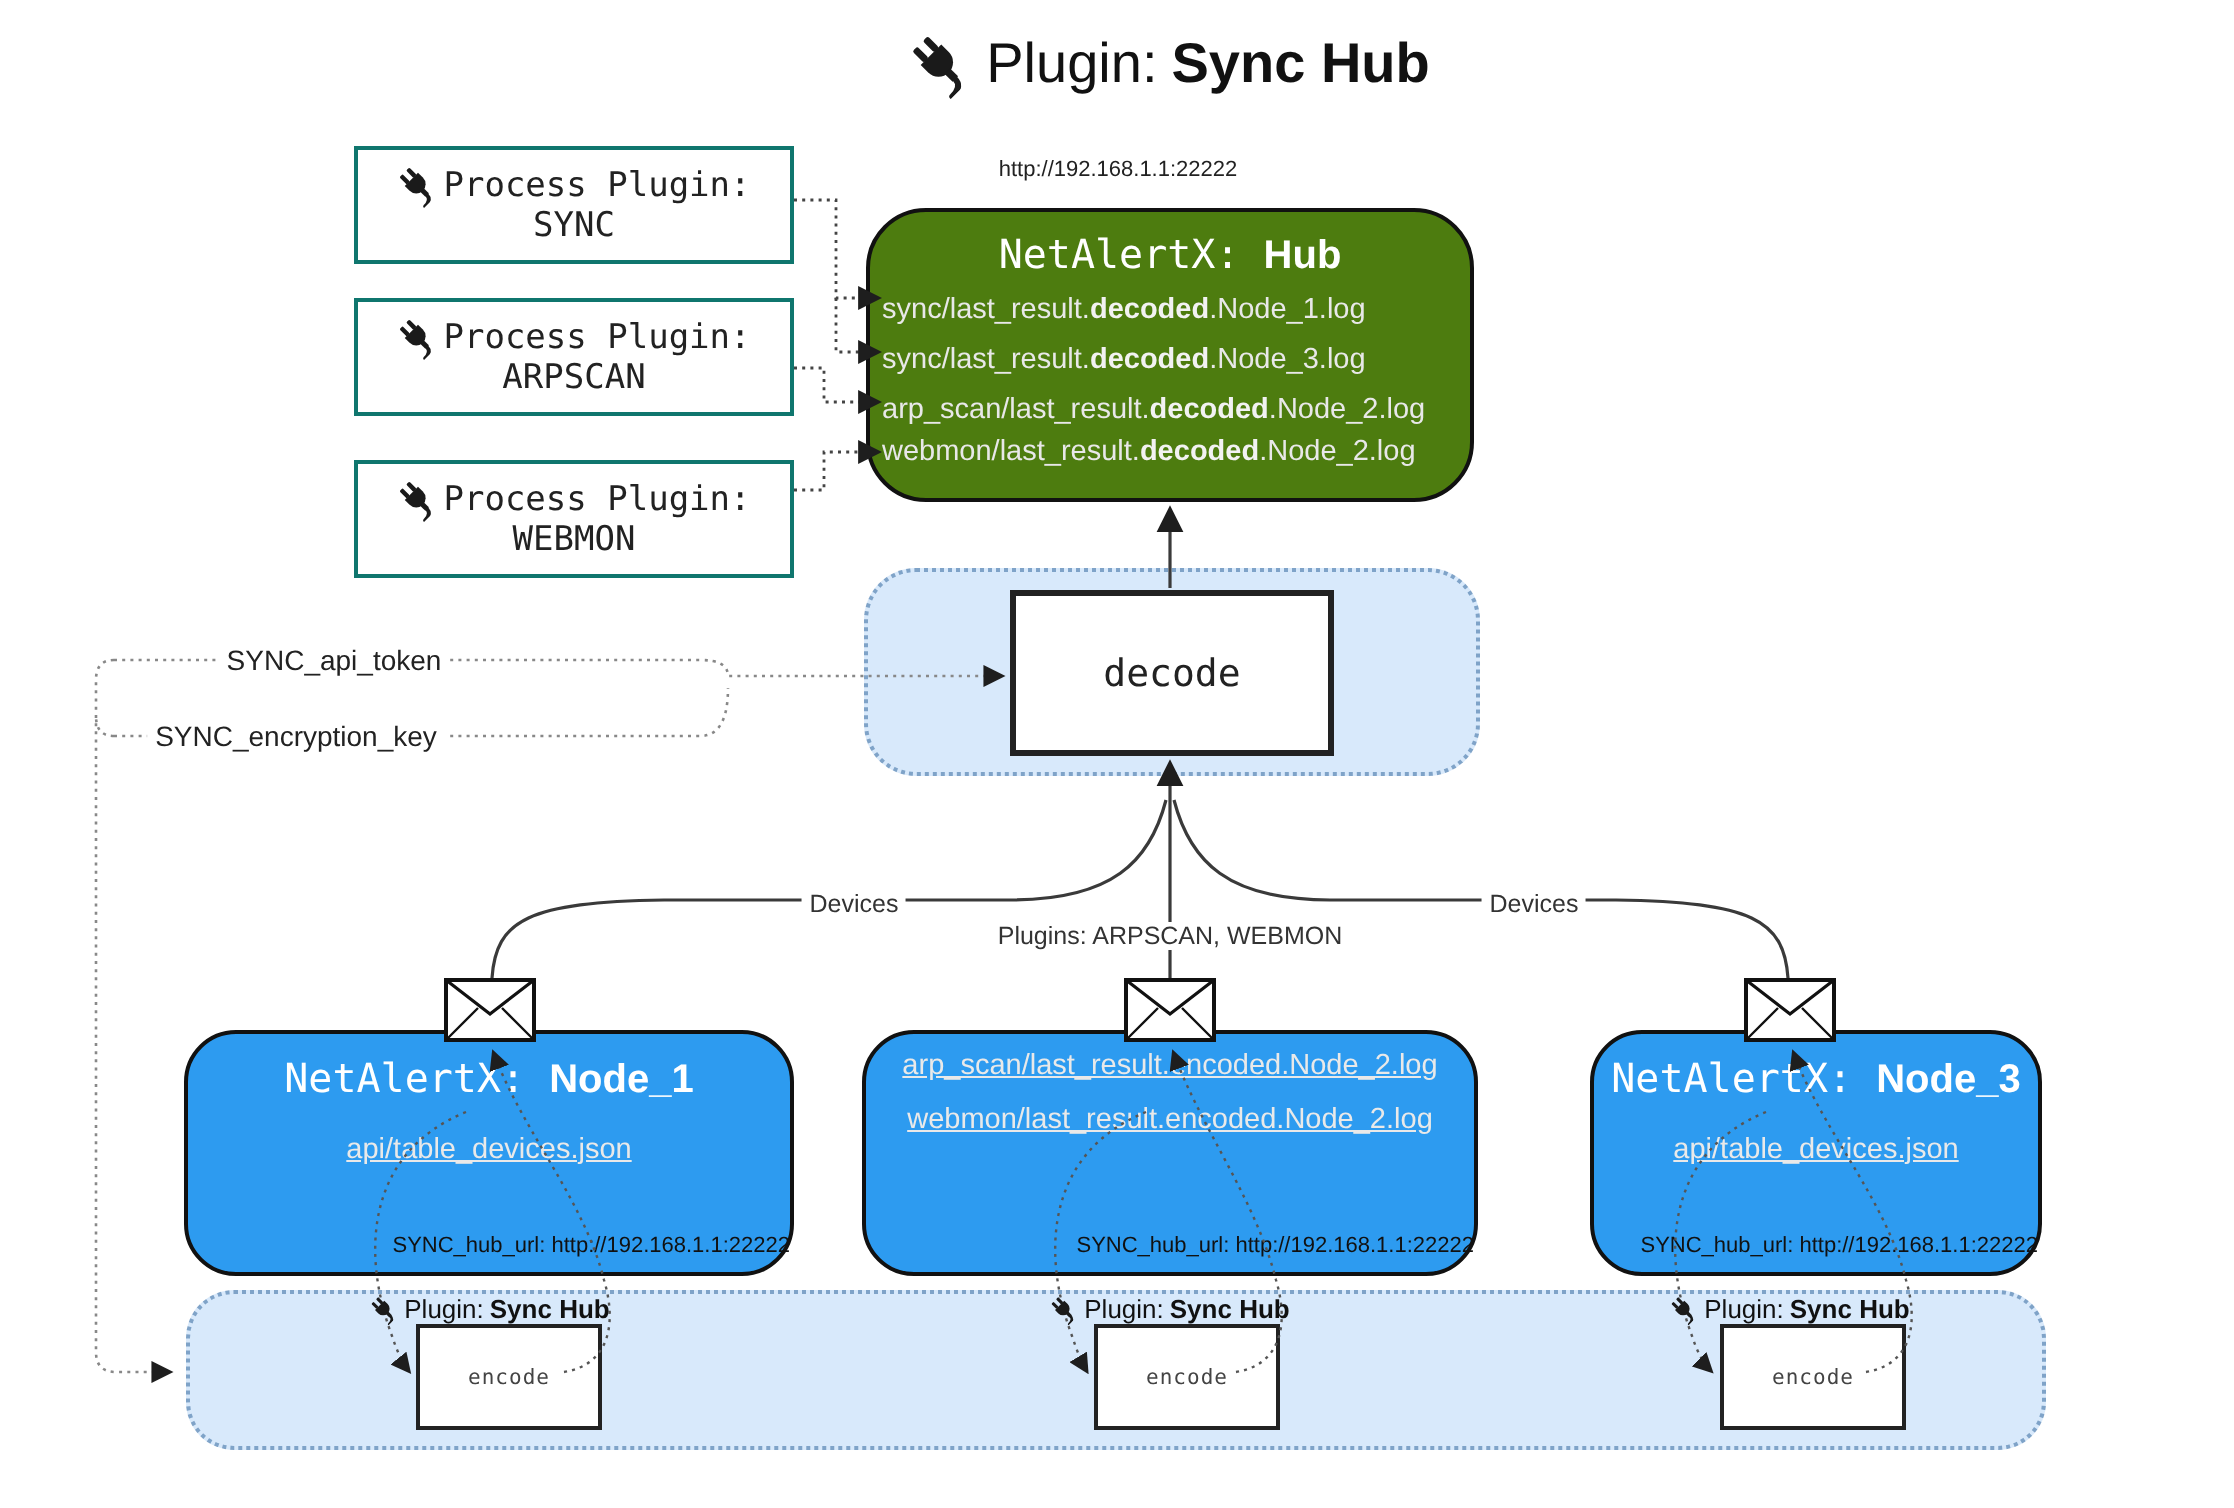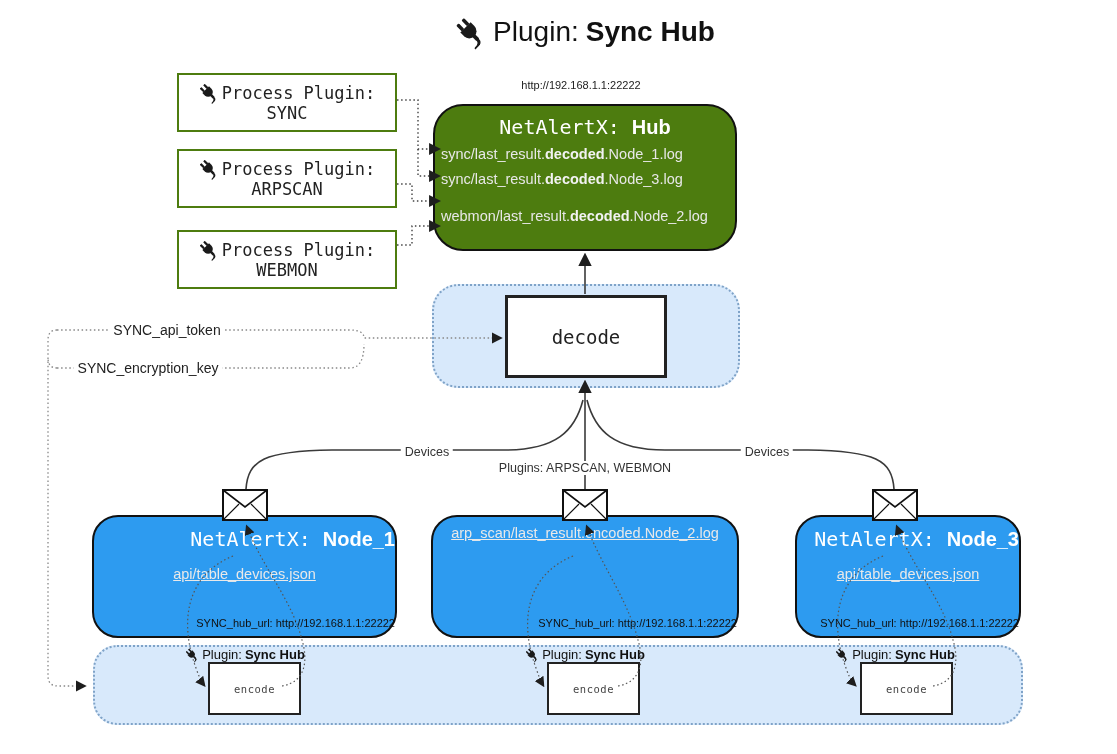--- a/index.html
+++ b/index.html
@@ -7,55 +7,55 @@
           font-family:"Liberation Sans",sans-serif;color:#111;}
   .mono{font-family:"DejaVu Sans Mono",monospace;}
   .tbold{font-family:"Liberation Sans",sans-serif;font-weight:700;}
 
   
   .title-row{position:absolute;top:16px;left:585px;transform:translateX(-50%);
              display:flex;align-items:center;gap:7px;font-size:28px;color:#111;z-index:4;white-space:nowrap;}
   .plug{transform:rotate(-45deg);flex:0 0 auto;}
 
   
-  .pbox{position:absolute;left:177px;width:220px;height:59px;border:2px solid #4d7c0f;background:#fff;
+  .pbox{position:absolute;left:177px;width:220px;height:59px;border:2px solid #0f766e;background:#fff;
         box-sizing:border-box;display:flex;flex-direction:column;align-items:center;justify-content:center;
         font-family:"DejaVu Sans Mono",monospace;font-size:17px;color:#222;z-index:2;}
   .pbox .l1{display:flex;align-items:center;gap:3px;}
   #pbox-0{top:73px} #pbox-1{top:149px} #pbox-2{top:230px}
 
   
-  .hub-url{position:absolute;left:581px;top:85px;transform:translate(-50%,-50%);font-size:11px;color:#222;z-index:4;}
+  .hub-url{position:absolute;left:559px;top:85px;transform:translate(-50%,-50%);font-size:11px;color:#222;z-index:4;}
   .hub{position:absolute;left:433px;top:104px;width:304px;height:147px;background:#4d7c0f;
        border:2px solid #111;border-radius:30px;box-sizing:border-box;color:#fff;z-index:2;}
   .hub-title{text-align:center;margin-top:9px;font-size:20px;}
   .hub-line{padding-left:6px;font-size:14.5px;color:#E8E8E8;height:19px;line-height:19px;white-space:nowrap;}
   .hub-line b{color:#F2F2F2;}
-  .hl-0{margin-top:6px}.hl-1{margin-top:6px}.hl-2{margin-top:6px}.hl-3{margin-top:18px}
+  .hl-0{margin-top:6px}.hl-1{margin-top:6px}.hl-2{margin-top:6px}.hl-3{margin-top:2px}
 
   
   .decode-band{position:absolute;left:432px;top:284px;width:308px;height:104px;background:#D8E9FB;
                border:2px dotted #7FA3C8;border-radius:26px;box-sizing:border-box;z-index:1;}
   .decode-box{position:absolute;left:505px;top:295px;width:162px;height:83px;background:#fff;
               border:3px solid #222;box-sizing:border-box;display:flex;align-items:center;justify-content:center;
               font-family:"DejaVu Sans Mono",monospace;font-size:19px;color:#222;z-index:3;}
 
   
   .secret{position:absolute;transform:translate(-50%,-50%);background:#fff;padding:0 4px;
           font-size:14px;color:#222;z-index:6;white-space:nowrap;}
   #secret-token{left:167px;top:330px} #secret-key{left:148px;top:368px}
   .edge-label{position:absolute;transform:translate(-50%,-50%);background:#fff;padding:0 4px;
               font-size:12.5px;color:#333;z-index:6;white-space:nowrap;}
   #dev-left{left:427px;top:452px} #dev-right{left:767px;top:452px} #plugins-center{left:585px;top:468px}
 
   
   .node{position:absolute;top:515px;height:123px;background:#2D9BF0;border:2px solid #111;border-radius:26px;
         box-sizing:border-box;color:#fff;z-index:2;}
   #node-0{left:92px;width:305px} #node-1{left:431px;width:308px} #node-2{left:795px;width:226px}
-  .node-title{text-align:right;margin-top:10px;font-size:20px;}
+  .node-title{text-align:center;margin-top:10px;font-size:20px;}
   .node-file{text-align:center;font-size:14.5px;color:#E9E9E9;white-space:nowrap;text-decoration:underline;}
   .nf-single{margin-top:15px;} .nf-a{margin-top:8px;} .nf-b{margin-top:11px;}
   .node-url{position:absolute;bottom:7px;left:0;width:100%;text-align:right;font-size:11px;color:#111;}
 
   
   .band{position:absolute;left:93px;top:645px;width:930px;height:80px;background:#D8E9FB;
         border:2px dotted #7FA3C8;border-radius:24px;box-sizing:border-box;z-index:1;}
   .enc-label{position:absolute;top:647px;transform:translateX(-50%);display:flex;align-items:center;gap:3px;
              font-size:13px;color:#111;z-index:6;white-space:nowrap;}
   #encl-0{left:245px}#encl-1{left:585px}#encl-2{left:895px}
@@ -133,20 +133,23 @@
   <div class="hub">
     <div class="hub-title mono">
       <span>NetAlertX: </span><span class="tbold">Hub</span>
     </div>
     <div class="hub-line hl-0">
       <span>sync/last_result.</span><b>decoded</b><span>.Node_1.log</span>
     </div>
     <div class="hub-line hl-1">
       <span>sync/last_result.</span><b>decoded</b><span>.Node_3.log</span>
     </div>
+    <div class="hub-line hl-2">
+      <span>arp_scan/last_result.</span><b>decoded</b><span>.Node_2.log</span>
+    </div>
     <div class="hub-line hl-3">
       <span>webmon/last_result.</span><b>decoded</b><span>.Node_2.log</span>
     </div>
   </div>
 
   <div class="decode-band"></div>
   <div class="decode-box">decode</div>
 
   <span class="secret" id="secret-token">SYNC_api_token</span>
   <span class="secret" id="secret-key">SYNC_encryption_key</span>
@@ -157,20 +160,21 @@
 
   <div class="node" id="node-0">
     <div class="node-title mono">
       <span>NetAlertX: </span><span class="tbold">Node_1</span>
     </div>
     <div class="node-file nf-single">api/table_devices.json</div>
     <div class="node-url">SYNC_hub_url: http://192.168.1.1:22222</div>
   </div>
   <div class="node" id="node-1">
     <div class="node-file nf-a">arp_scan/last_result.encoded.Node_2.log</div>
+    <div class="node-file nf-b">webmon/last_result.encoded.Node_2.log</div>
     <div class="node-url">SYNC_hub_url: http://192.168.1.1:22222</div>
   </div>
   <div class="node" id="node-2">
     <div class="node-title mono">
       <span>NetAlertX: </span><span class="tbold">Node_3</span>
     </div>
     <div class="node-file nf-single">api/table_devices.json</div>
     <div class="node-url">SYNC_hub_url: http://192.168.1.1:22222</div>
   </div>
 

